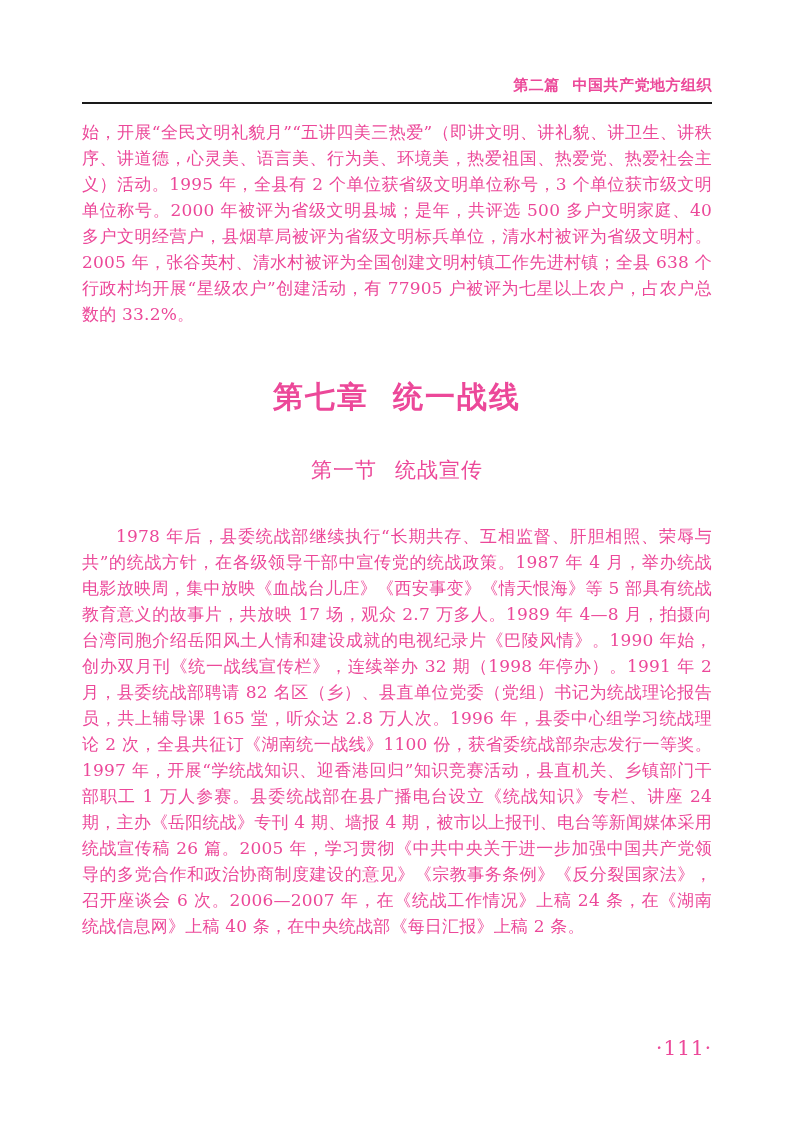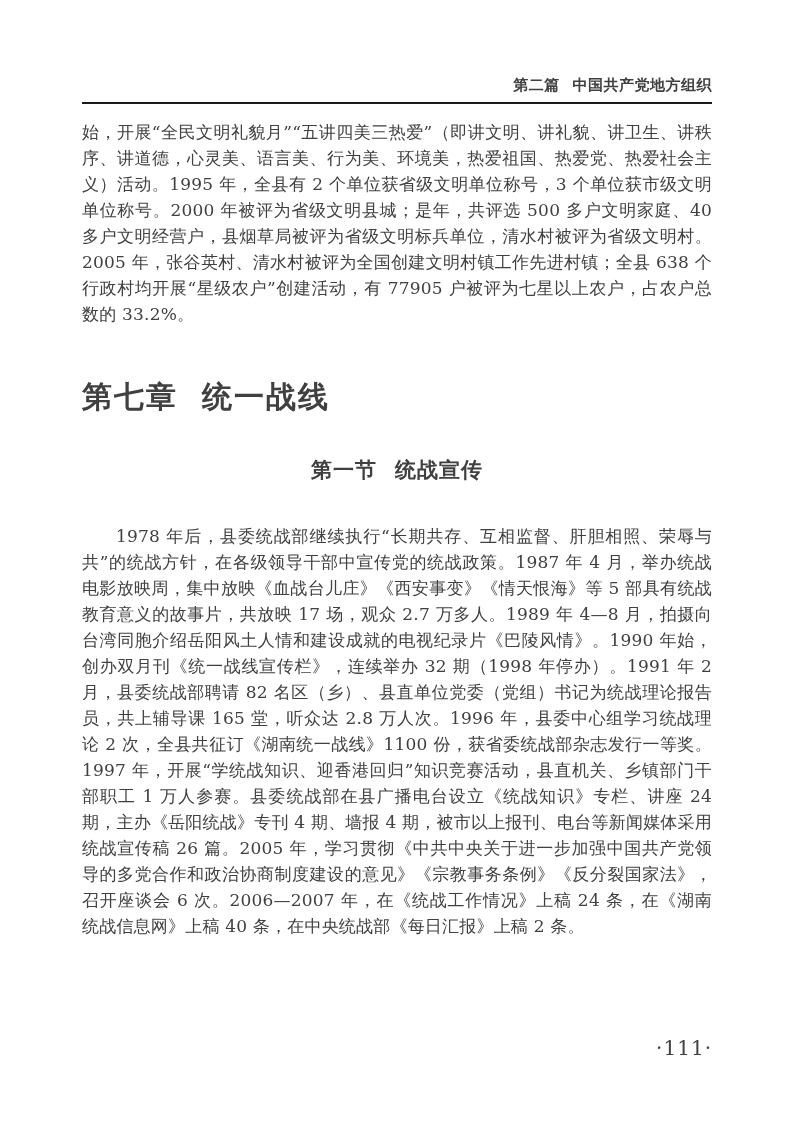--- a/index.html
+++ b/index.html
@@ -5,21 +5,21 @@
   html, body {
     margin: 0;
     padding: 0;
     background: #ffffff;
   }
   .page {
     position: relative;
     width: 793px;
     height: 1122px;
     background: #ffffff;
-    color: #404040;
+    color: #ec4899;
     font-family: "DejaVu Serif", serif;
     overflow: hidden;
   }
   .content {
     position: absolute;
     left: 82px;
     width: 630px;
     top: 0;
   }
   .running-header {
@@ -45,35 +45,35 @@
   }
   p.intro {
     margin-top: 15px;
     text-indent: 0;
   }
   p.indent {
     text-indent: 2em;
   }
   h1.chapter-title {
     margin: 52px 0 8px 0;
-    text-align: left;
+    text-align: center;
     font-family: "DejaVu Serif", serif;
     font-weight: bold;
     font-size: 30px;
     line-height: 36px;
     letter-spacing: 2px;
   }
   h1.chapter-title .heading-no {
     margin-right: 0.8em;
   }
   h2.section-title {
     margin: 0;
     text-align: center;
     font-family: "DejaVu Sans", sans-serif;
-    font-weight: bold;
+    font-weight: normal;
     font-size: 21px;
     line-height: 26px;
     letter-spacing: 1px;
   }
   h2.section-1 { margin-top: 42px; }
   h2.section-2 { margin-top: 34px; }
   h2.section-title .heading-no {
     margin-right: 0.85em;
   }
   p.section-body-1 { margin-top: 40px; }

